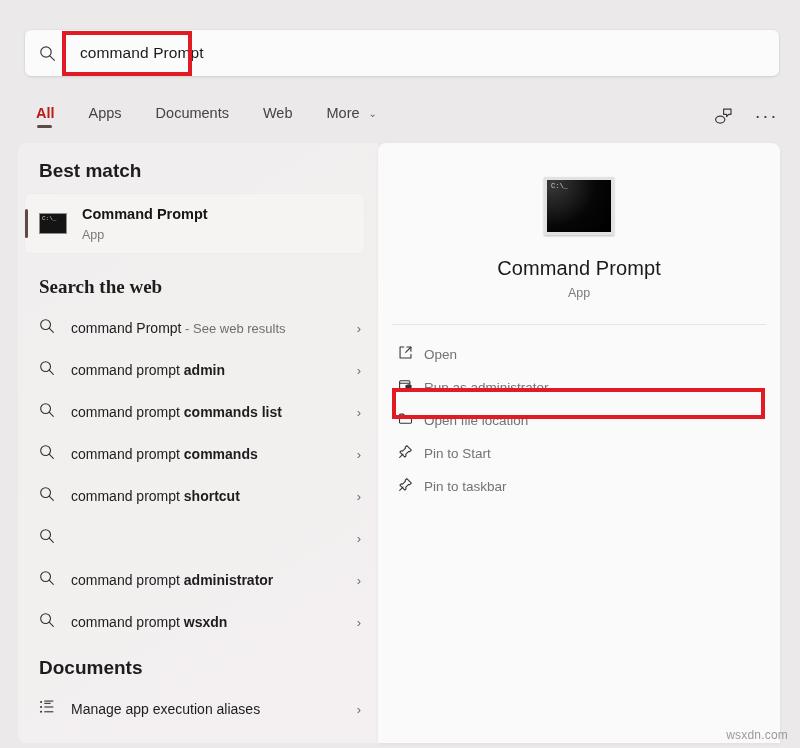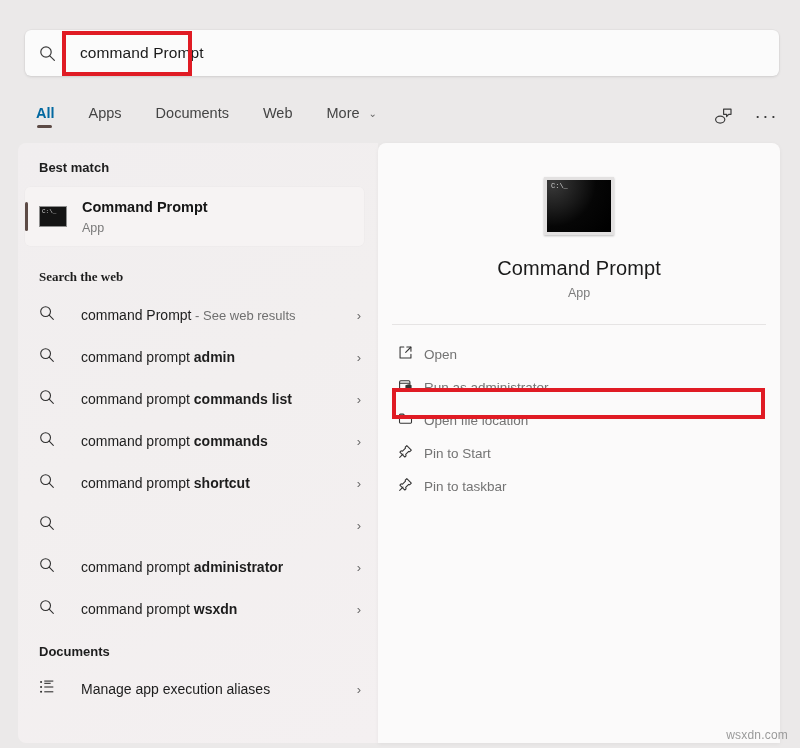--- a/index.html
+++ b/index.html
@@ -73,21 +73,21 @@
   }
   .tab {
     position: relative;
     font-size: 14.5px;
     color: #444;
     margin-right: 34px;
     padding-bottom: 7px;
     cursor: default;
     white-space: nowrap;
   }
-  .tab.active { color: #0369a1; font-weight: 600; }
+  .tab.active { color: #b91c1c; font-weight: 600; }
   .tab.active::after {
     content: "";
     position: absolute;
     left: 1px;
     bottom: 0;
     width: 15px;
     height: 2.5px;
     border-radius: 2px;
     background: #5c4a45;
   }
@@ -124,21 +124,21 @@
     top: 143px;
     width: 402px;
     height: 600px;
     background: #fbfafa;
     border-radius: 8px 8px 0 0;
     box-shadow: 0 1px 4px rgba(0,0,0,0.05);
   }
 
   
   .section-title {
-    font-size: 13px;
+    font-size: 19px;
     font-weight: 700;
     color: #1d1d1d;
     padding-left: 21px;
   }
 
   .best-match-card {
     position: relative;
     margin: 12px 14px 0 7px;
     height: 59px;
     background: #f6f3f3;
@@ -185,21 +185,21 @@
   .result-row .rowicon {
     width: 25px;
     flex: none;
     display: flex;
     align-items: center;
     color: #2f2f2f;
   }
   .result-label {
     font-size: 14px;
     color: #1d1d1d;
-    margin-left: 17px;
+    margin-left: 7px;
     white-space: nowrap;
     overflow: hidden;
     text-overflow: ellipsis;
   }
   .result-label b { font-weight: 700; }
   .result-label .muted { color: #6f6f6f; font-size: 13px; }
   .row-chev {
     margin-left: auto;
     font-size: 13px;
     color: #6a6a6a;

